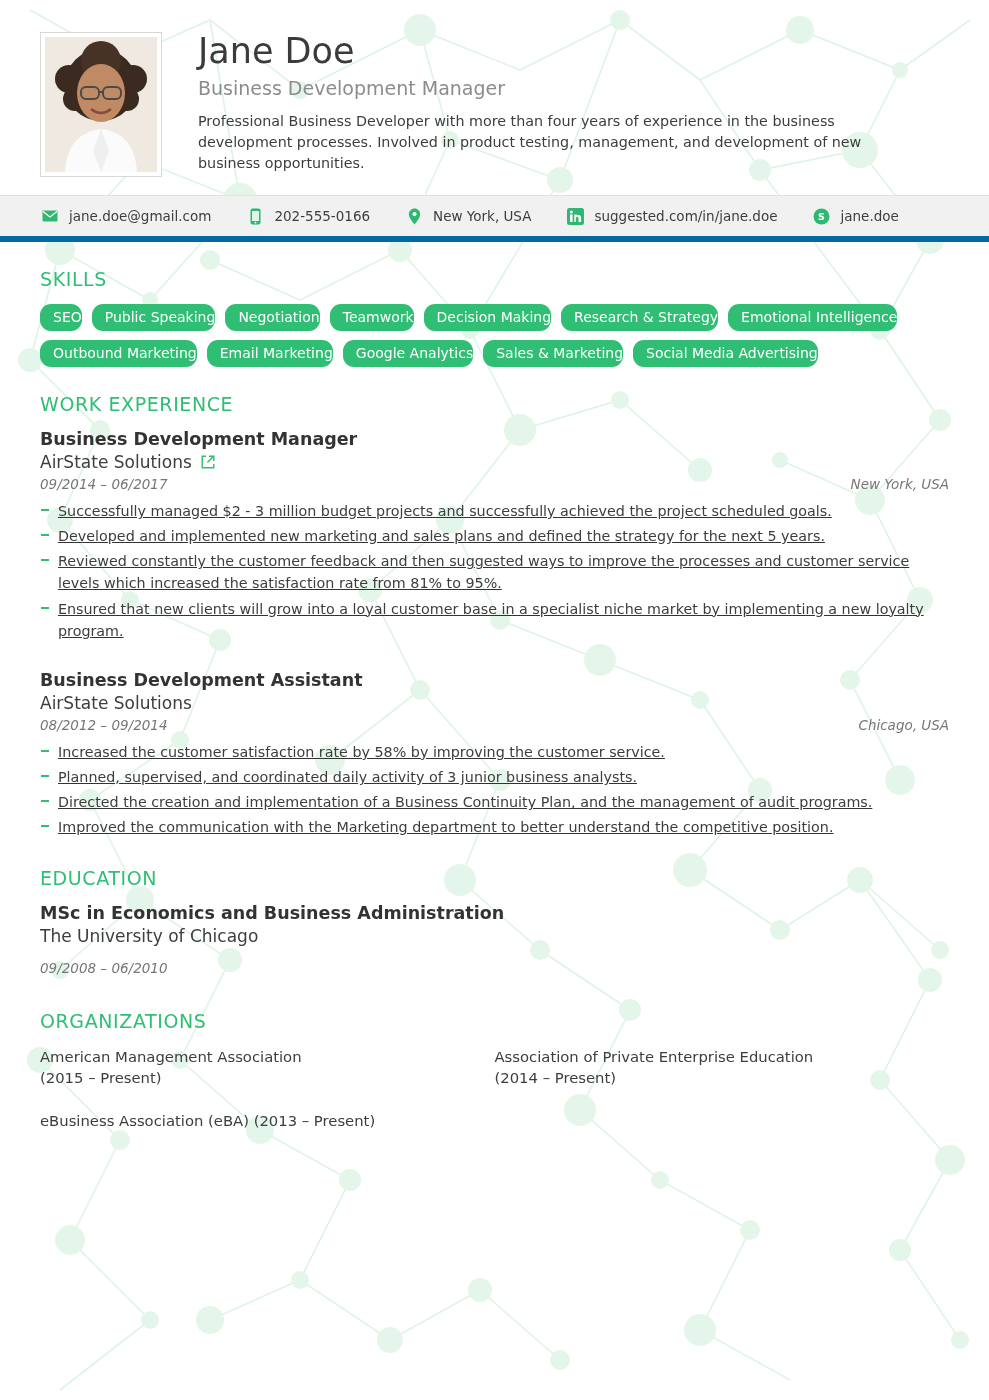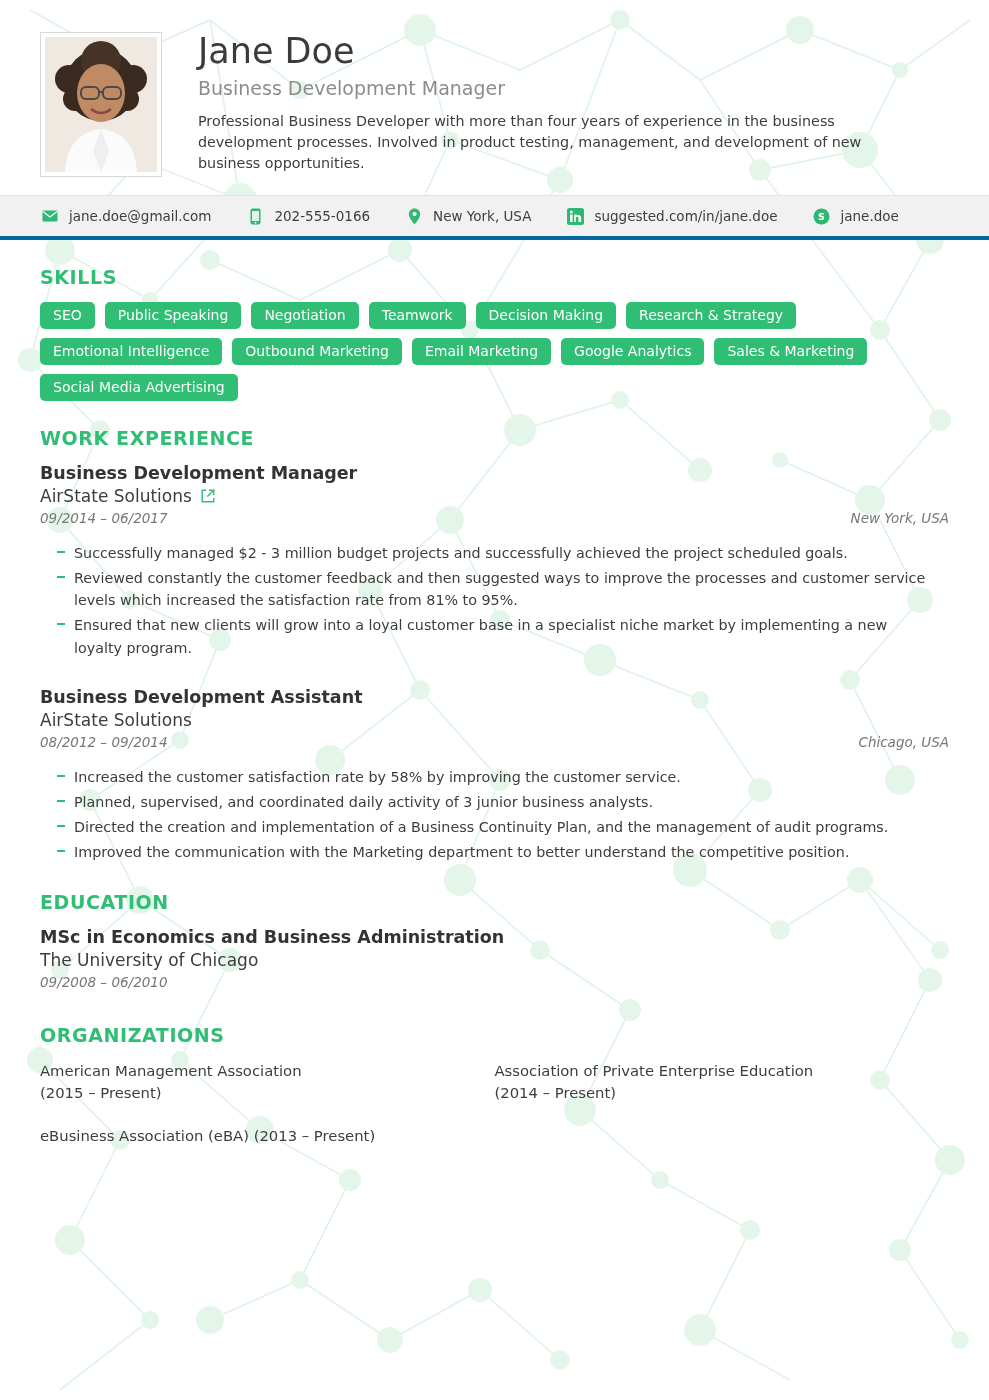--- a/index.html
+++ b/index.html
@@ -77,21 +77,21 @@
     color: #3d3d3d;
     line-height: 1.5;
     margin-top: 12px;
     max-width: 700px;
   }
 
   
   .contact-bar {
     background: #f1f1f1;
     border-top: 1px solid #e2e2e2;
-    border-bottom: 4px solid #0369a1;
+    border-bottom: 6px solid #0369a1;
     display: flex;
     align-items: center;
     padding: 11px 40px;
     gap: 0px;
   }
   .contact-item {
     display: flex;
     align-items: center;
     font-size: 13.5px;
     color: #3d3d3d;
@@ -108,37 +108,37 @@
     color: #2eb872;
   }
 
   
   .section {
     padding: 0 40px;
   }
   .section-title {
     color: #2fbe74;
     font-size: 19px;
-    font-weight: bold;
+    font-weight: normal;
     letter-spacing: 0.6px;
     margin-top: 26px;
     margin-bottom: 14px;
   }
   .skills-wrap {
     display: flex;
     flex-wrap: wrap;
     gap: 9px 10px;
     max-width: 890px;
   }
   .skill-chip {
     background: #2fbe74;
     color: #ffffff;
     font-size: 14px;
-    padding: 6px 13px 7px 13px;
-    border-radius: 5px;
+    padding: 6px 0 7px 13px;
+    border-radius: 11px;
     line-height: 1;
     white-space: nowrap;
   }
 
   .job {
     margin-bottom: 4px;
   }
   .job + .job { margin-top: 28px; }
   .job-role {
     font-size: 17.5px;
@@ -158,22 +158,23 @@
   .job-meta {
     display: flex;
     justify-content: space-between;
     font-size: 13.5px;
     font-style: italic;
     color: #767676;
     margin-bottom: 8px;
   }
   ul.bullets {
     list-style: none;
-    margin: 16px;
+    margin: 0;
     padding: 0;
+    text-decoration: underline;
   }
   ul.bullets li {
     position: relative;
     padding-left: 18px;
     font-size: 14.3px;
     line-height: 1.55;
     color: #3d3d3d;
     margin-bottom: 3px;
   }
   ul.bullets li:before {
@@ -188,21 +189,21 @@
 
   .edu-degree {
     font-size: 17.5px;
     font-weight: bold;
     color: #333333;
     margin-bottom: 3px;
   }
   .edu-school {
     font-size: 17px;
     color: #3d3d3d;
-    margin-bottom: 4px;
+    margin-bottom: 14px;
   }
   .edu-date {
     font-size: 13.5px;
     font-style: italic;
     color: #767676;
   }
 
   .orgs-grid {
     display: flex;
     flex-wrap: wrap;
@@ -446,20 +447,21 @@
                 <path d="M12.4 1.6L6.4 7.6" stroke="#2fbe74" stroke-width="1.4" fill="none"></path>
               </svg>
           </span>
         </div>
         <div class="job-meta">
           <span>09/2014 – 06/2017</span>
           <span>New York, USA</span>
         </div>
         <ul class="bullets">
           <li>Successfully managed $2 - 3 million budget projects and successfully achieved the project scheduled goals.</li>
+          <li>Developed and implemented new marketing and sales plans and defined the strategy for the next 5 years.</li>
           <li>Reviewed constantly the customer feedback and then suggested ways to improve the processes and customer service levels which increased the satisfaction rate from 81% to 95%.</li>
           <li>Ensured that new clients will grow into a loyal customer base in a specialist niche market by implementing a new loyalty program.</li>
         </ul>
       </div>
 
       <div class="job">
         <div class="job-role">Business Development Assistant</div>
         <div class="job-company">
           <span>AirState Solutions</span>
         </div>

